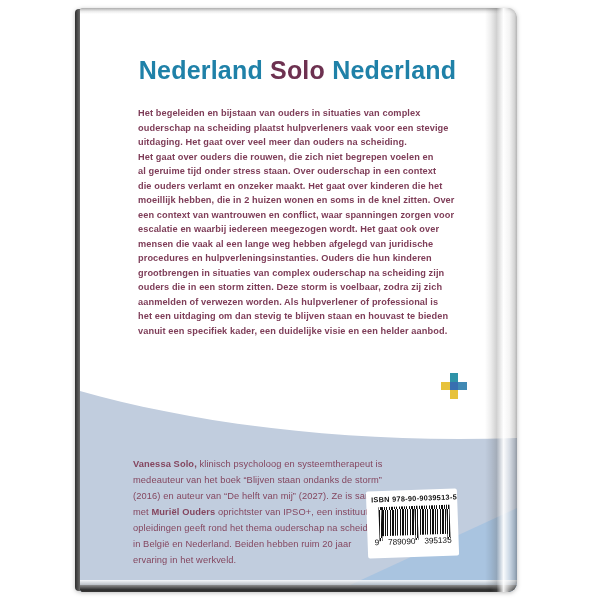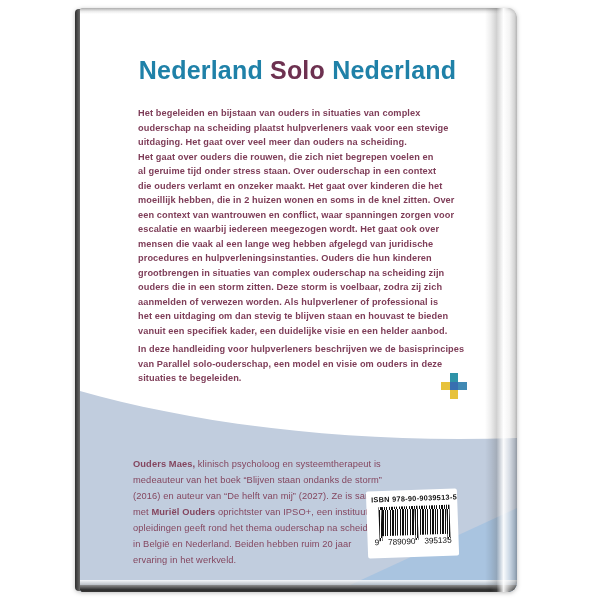--- a/index.html
+++ b/index.html
@@ -94,35 +94,32 @@
 een context van wantrouwen en conflict, waar spanningen zorgen voor
 escalatie en waarbij iedereen meegezogen wordt. Het gaat ook over
 mensen die vaak al een lange weg hebben afgelegd van juridische
 procedures en hulpverleningsinstanties. Ouders die hun kinderen
 grootbrengen in situaties van complex ouderschap na scheiding zijn
 ouders die in een storm zitten. Deze storm is voelbaar, zodra zij zich
 aanmelden of verwezen worden. Als hulpverlener of professional is
 het een uitdaging om dan stevig te blijven staan en houvast te bieden
 vanuit een specifiek kader, een duidelijke visie en een helder aanbod.</div>
 
-      <div class="para para2">In deze handleiding voor hulpverleners beschrijven we de basisprincipes
-van Parallel solo-ouderschap, een model en visie om ouders in deze
-situaties te begeleiden.</div>
 
       <div class="ipso-logo">
         <span class="ipso-plus">
           <i class="p-top"></i>
             <i class="p-left"></i>
             <i class="p-center"></i>
             <i class="p-right"></i>
             <i class="p-bottom"></i>
         </span>
       </div>
 
-      <div class="bio"><span class="seg-bold">Ouders Maes,</span><span> klinisch psycholoog en systeemtherapeut is
+      <div class="bio"><span class="seg-bold">Vanessa Solo,</span><span> klinisch psycholoog en systeemtherapeut is
 medeauteur van het boek “Blijven staan ondanks de storm”
 (2016) en auteur van “De helft van mij” (2027). Ze is samen
 met </span><span class="seg-bold">Muriël Ouders</span><span> oprichtster van IPSO+, een instituut dat
 opleidingen geeft rond het thema ouderschap na scheiding
 in België en Nederland. Beiden hebben ruim 20 jaar
 ervaring in het werkveld.</span></div>
 
       <div class="barcode-box">
         <div class="isbn">ISBN 978-90-9039513-5</div>
         <div class="bars">

